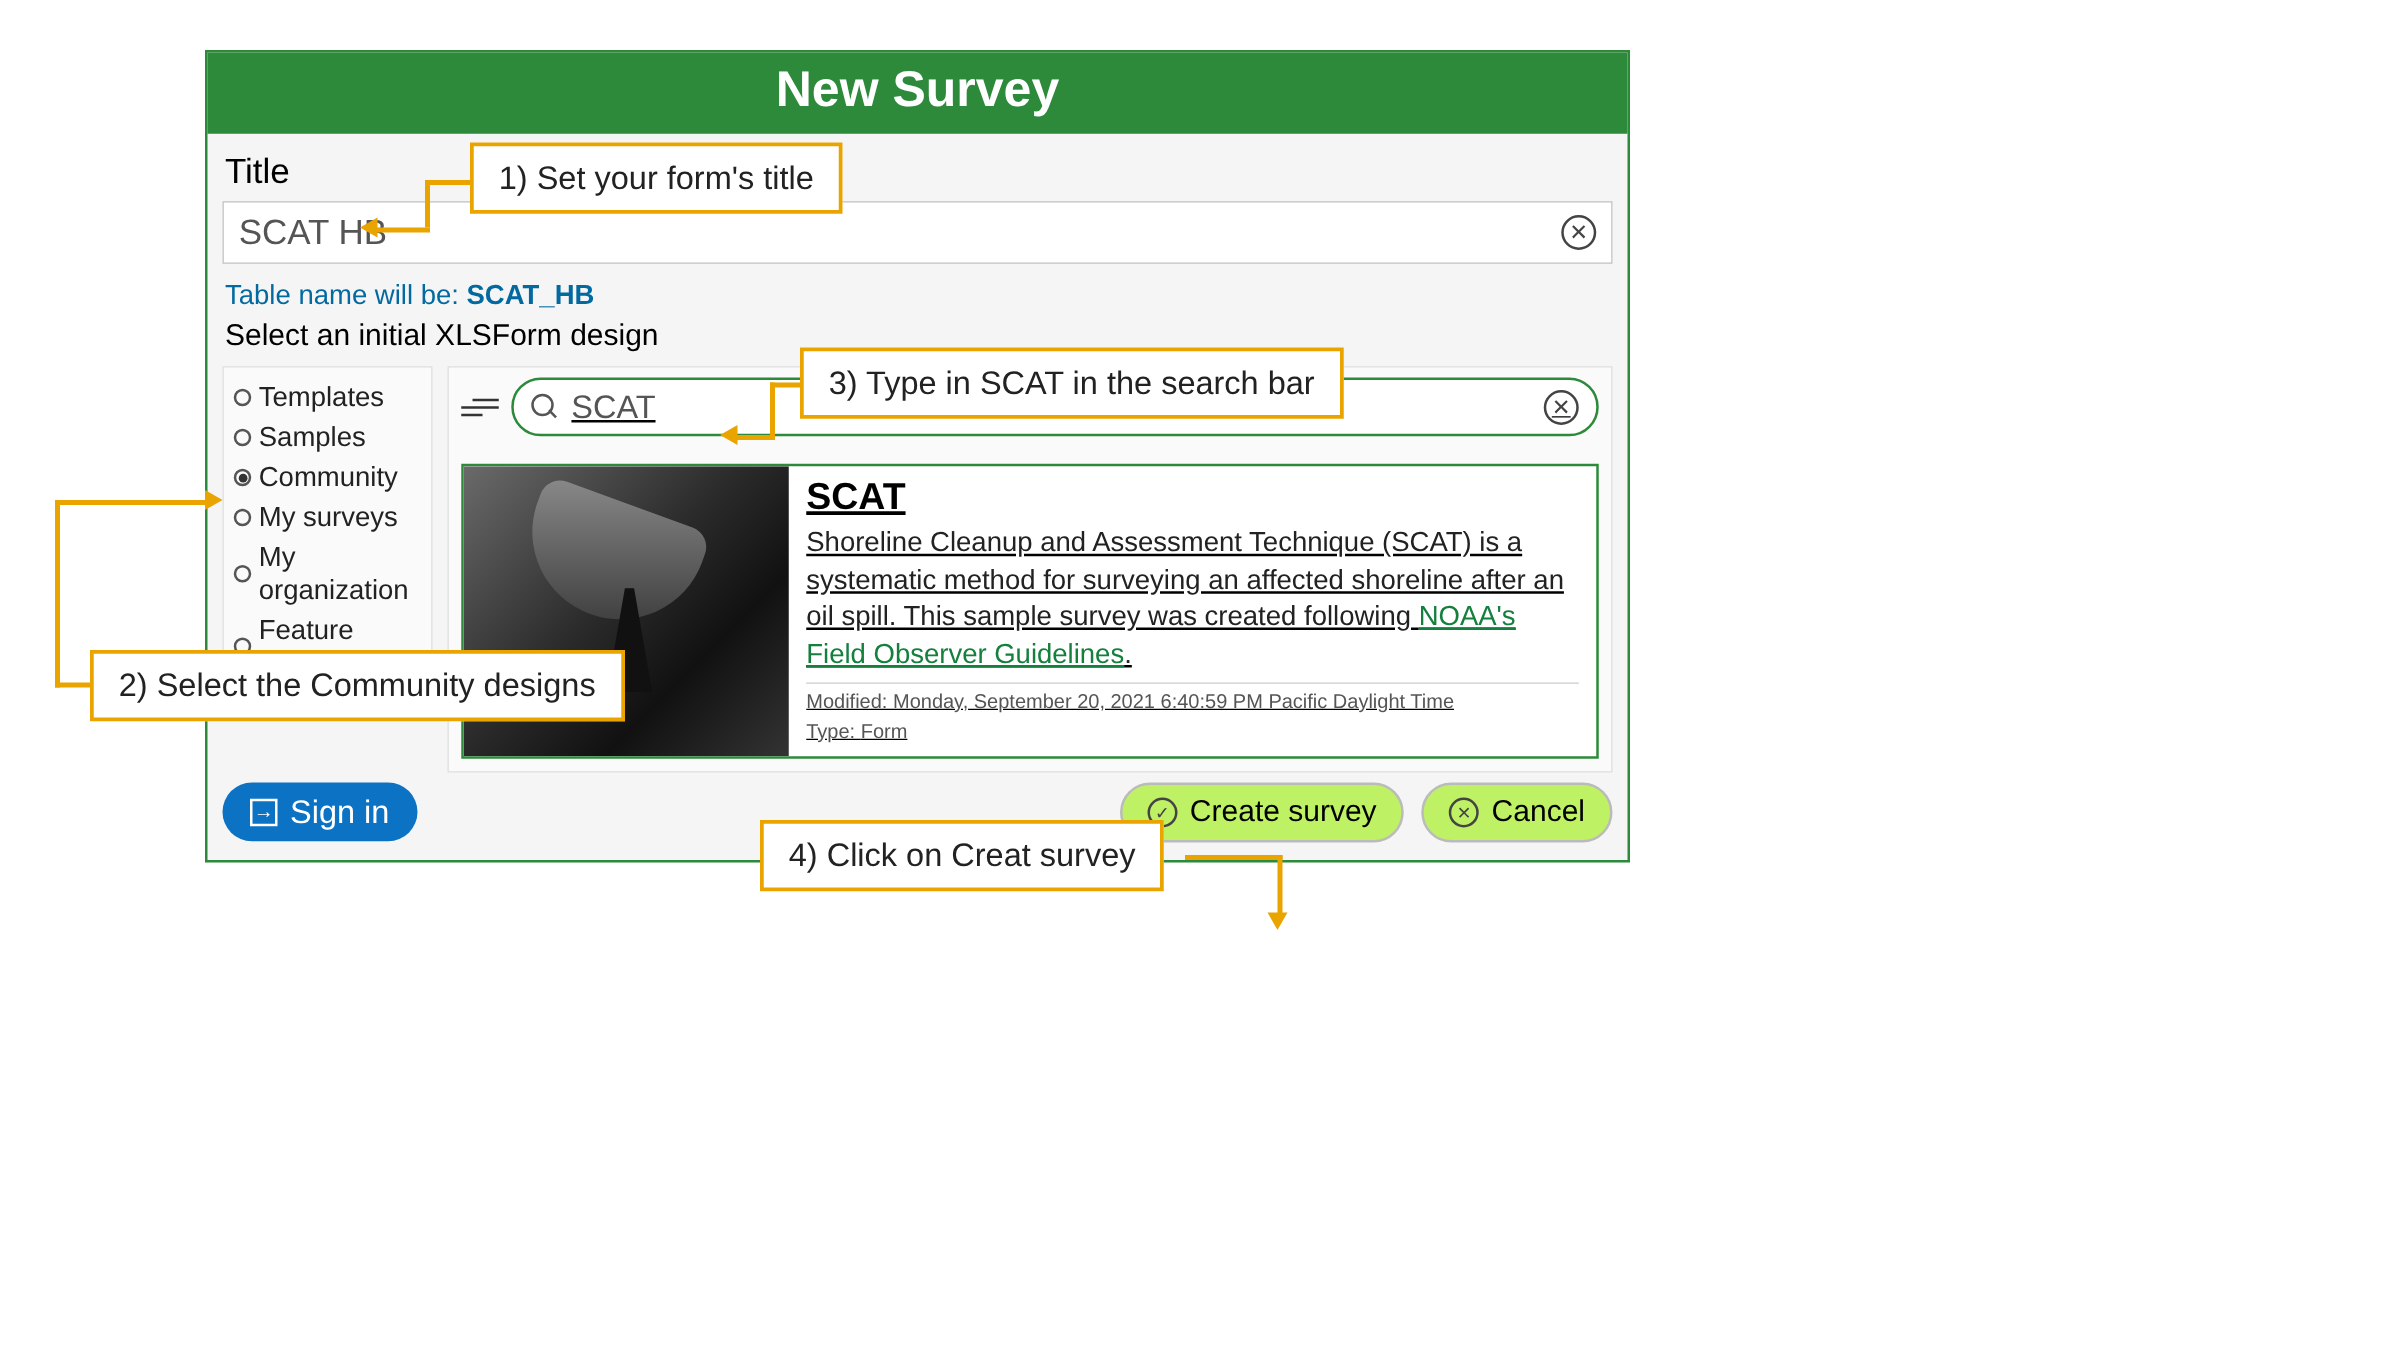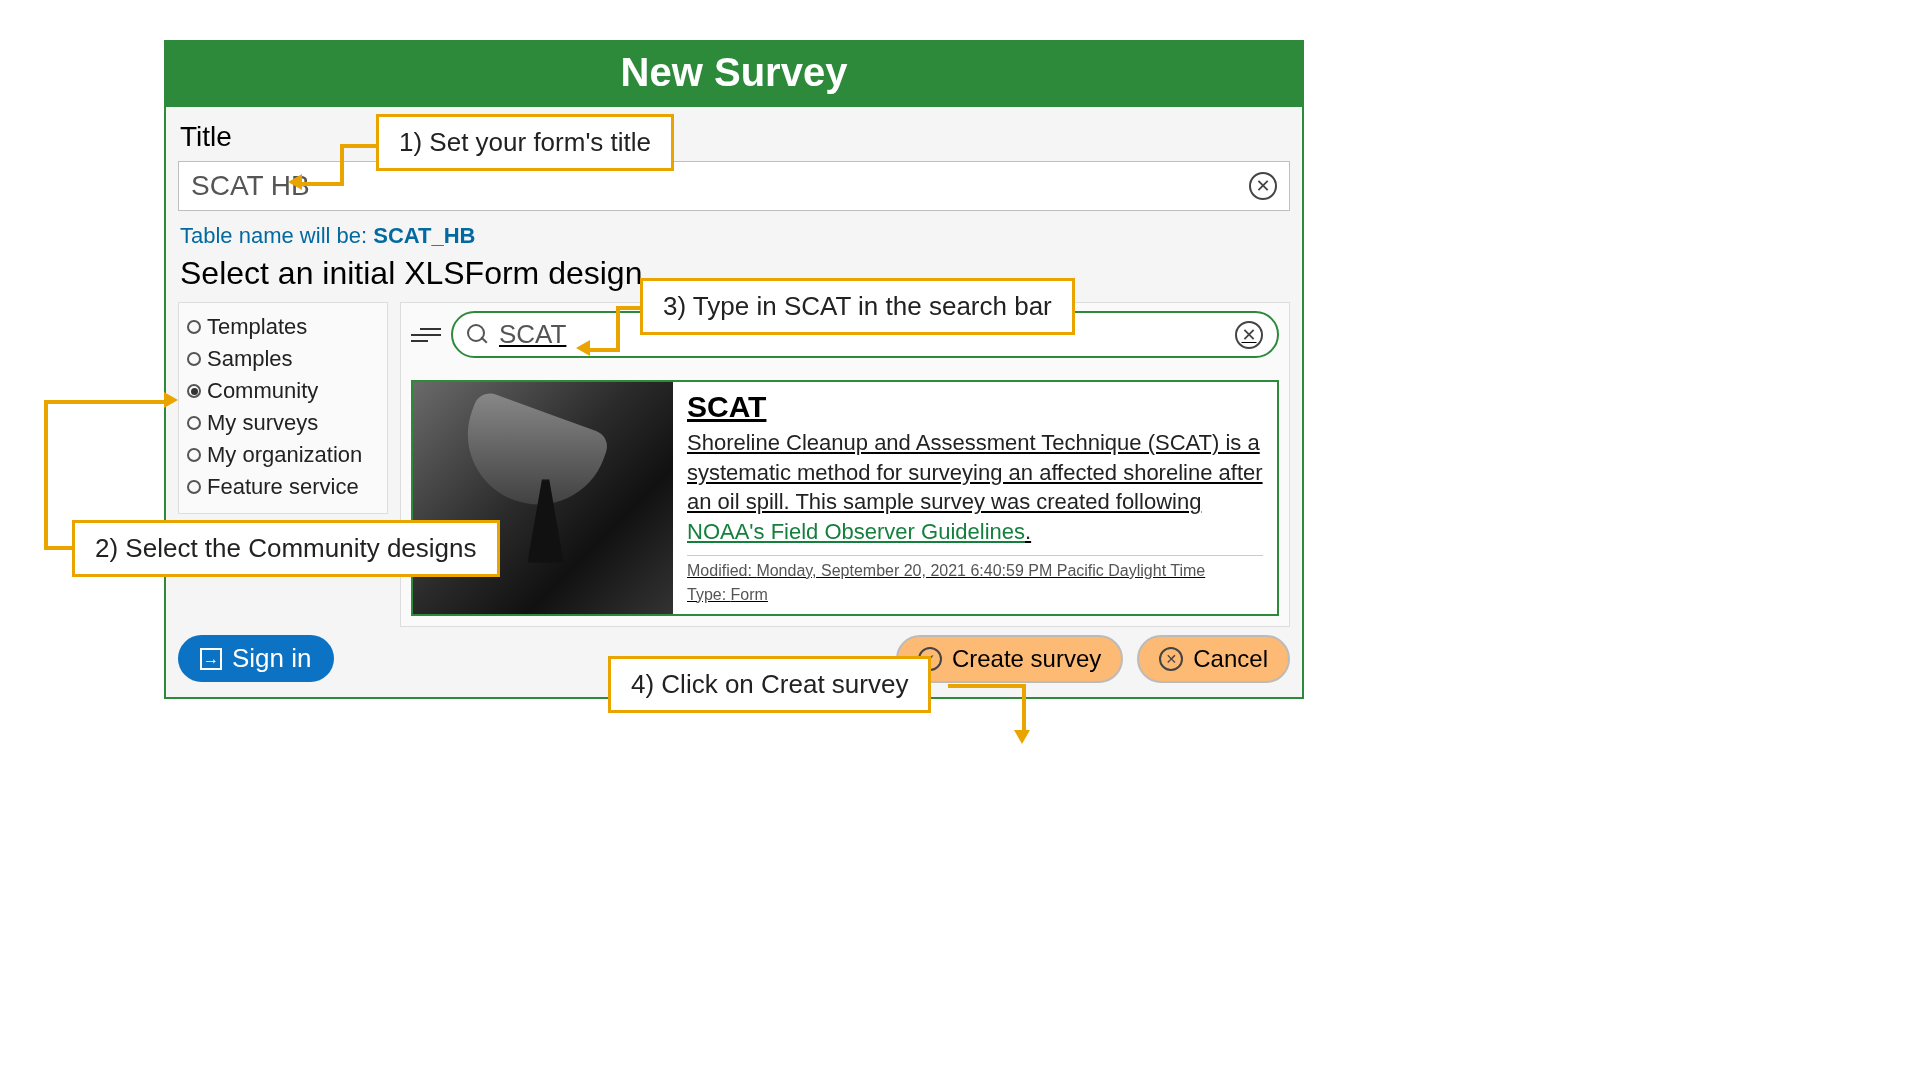--- a/index.html
+++ b/index.html
@@ -61,24 +61,24 @@
     border-radius: 50%;
     display: inline-flex;
     align-items: center;
     justify-content: center;
     font-size: 14px;
     color: #444;
     flex: none;
   }
   .tablename { font-size: 22px; color: #0369a1; margin: 12px 2px 6px; }
   .tablename b { font-weight: 700; }
-  .selecthdr { font-size: 32px; margin: 4px 2px 10px; }
+  .selecthdr { font-size: 24px; margin: 4px 2px 10px; }
   .cols { display: flex; gap: 12px; align-items: flex-start; }
   .sources {
-    width: 210px;
+    width: 168px;
     background: #fafafa;
     border: 1px solid #ddd;
     padding: 8px 6px 10px;
   }
   .src { display: flex; align-items: center; gap: 6px; font-size: 22px; padding: 3px 2px; color: #222; cursor: pointer; }
   .radio { width: 14px; height: 14px; border: 2px solid #555; border-radius: 50%; display: inline-flex; align-items: center; justify-content: center; flex: none; }
   .radio.sel::after { content: ""; width: 7px; height: 7px; background: #333; border-radius: 50%; }
   .main { flex: 1; background: #fafafa; border: 1px solid #ddd; padding: 8px 10px 10px; display: flex; flex-direction: column; gap: 22px; text-decoration: underline; }
   .searchrow { display: flex; align-items: center; gap: 10px; }
   .filter-icon {
@@ -139,21 +139,21 @@
   .footer {
     display:flex; align-items:center; gap:14px; margin-top:8px;
   }
   .signin {
     background:#0b72c4; color:#fff; border:none; border-radius:30px;
     font-size:26px; padding:8px 22px; display:inline-flex; align-items:center; gap:10px; cursor:pointer;
   }
   .signin-ico { width:22px; height:22px; border:2px solid #fff; display:inline-flex; align-items:center; justify-content:center; font-size:16px; }
   .spacer { flex:1; }
   .pillbtn {
-    background:#fdba74; border:2px solid #bbb; border-radius:30px;
+    background:#bef264; border:2px solid #bbb; border-radius:30px;
     font-size:24px; padding:8px 20px; display:inline-flex; align-items:center; gap:10px; cursor:pointer;
   }
 
   
   .callout {
     position:absolute;
     background:#fff;
     border:3px solid #e9a400;
     padding:10px 20px;
     font-size:26px;

